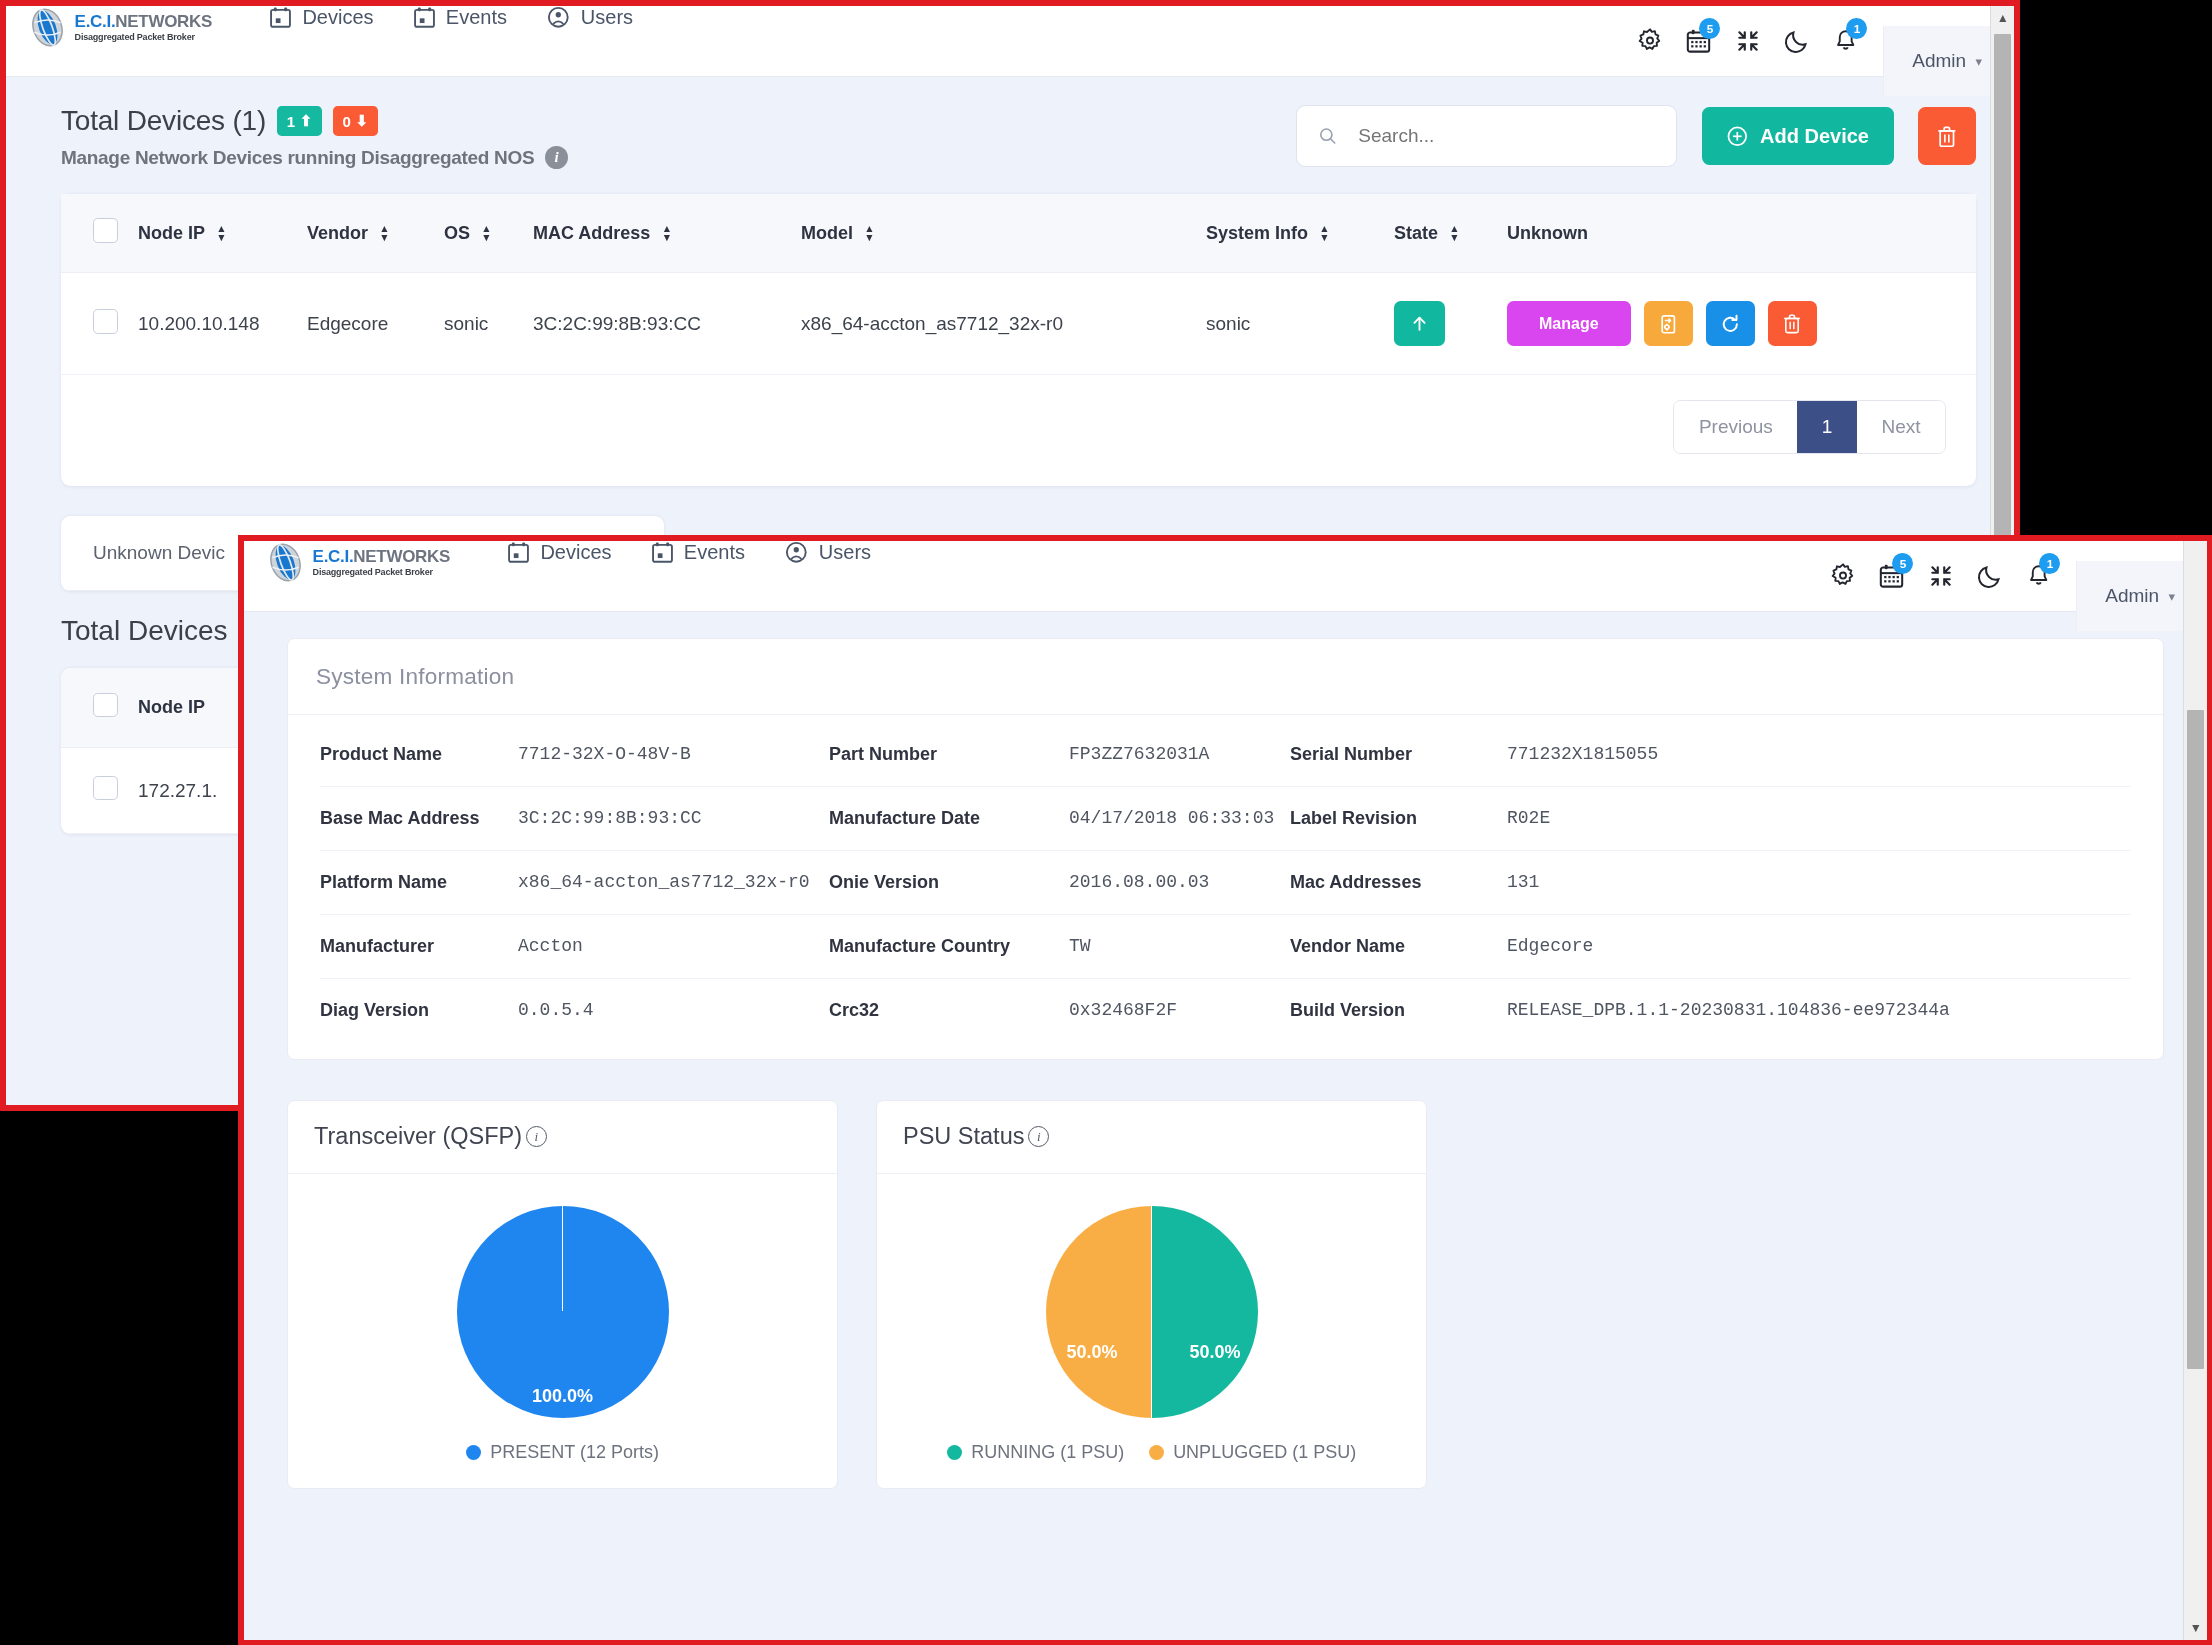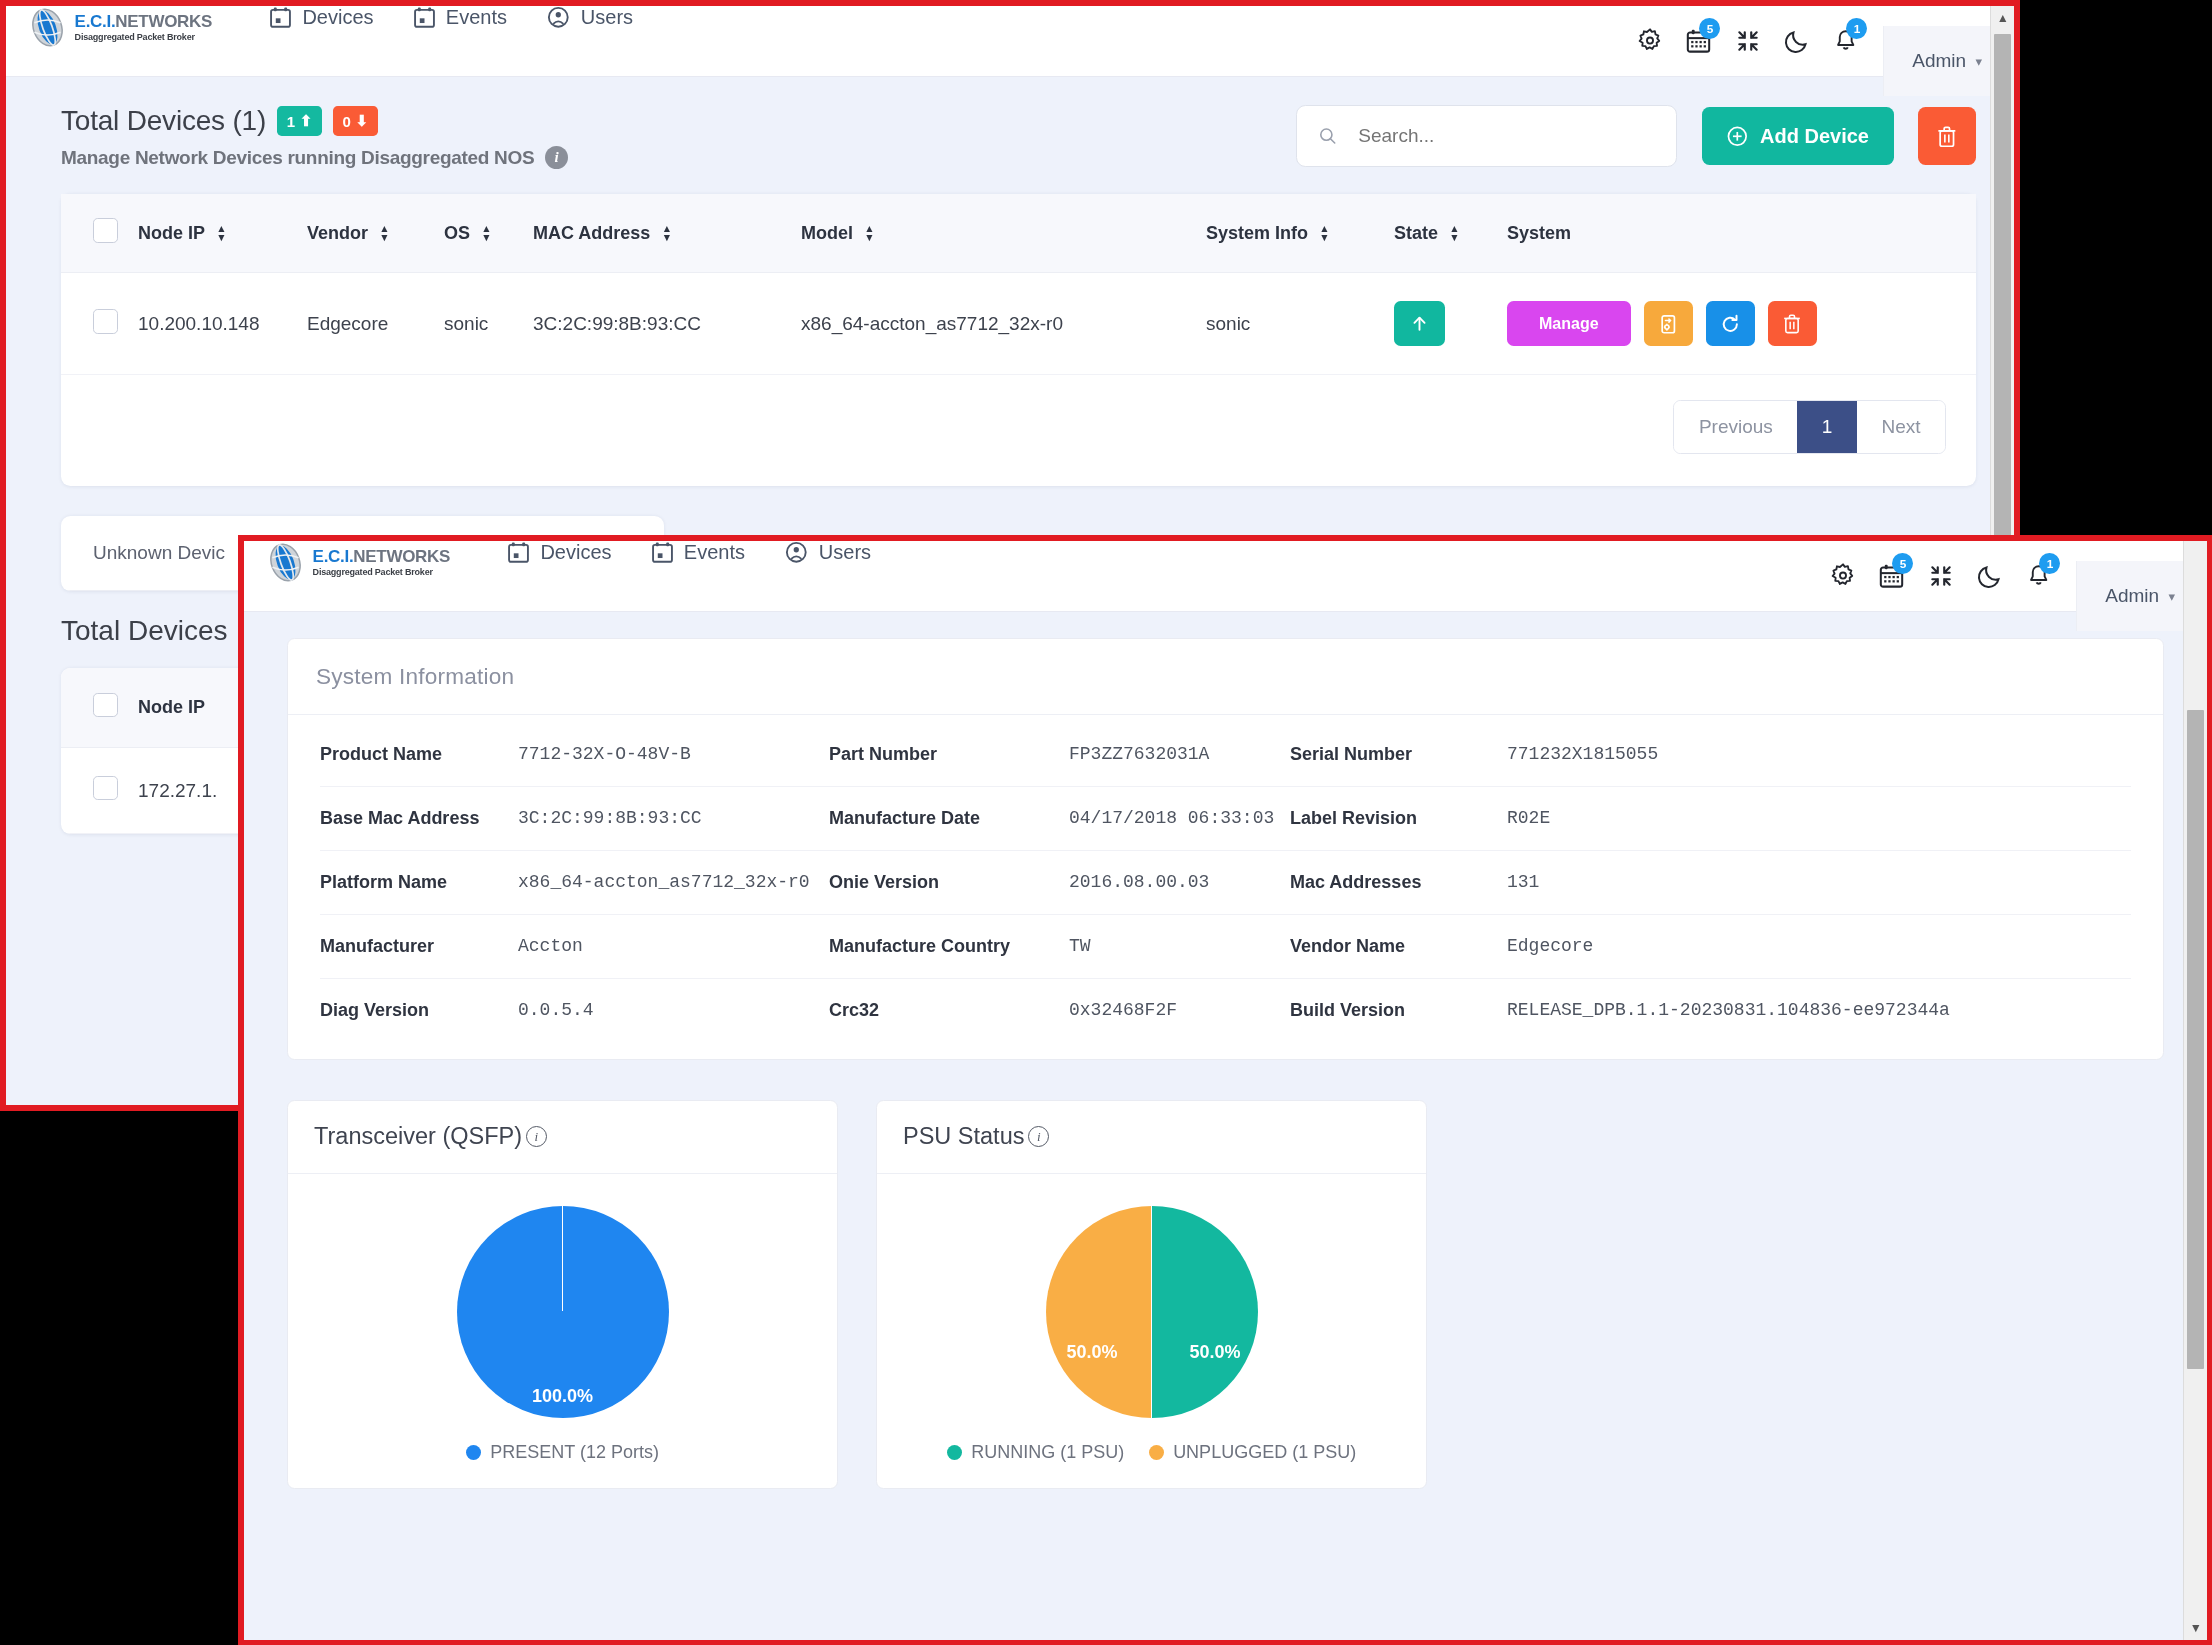--- a/index.html
+++ b/index.html
@@ -429,21 +429,21 @@
                   <span class="th-in">
                       <span>State</span>
                   <span class="sorter">
                         <i>▲</i>
                         <i>▼</i>
                       </span>
                     </span>
                 </th>
                 <th>
                   <span class="th-in">
-                      <span>System</span>
+                      <span>Unknown</span>
                     </span>
                 </th>
               </tr>
             </thead>
             <tbody>
               <tr>
                 <td class="col-cb">
                   <span class="cb"></span>
                 </td>
                 <td>10.200.10.148</td>

